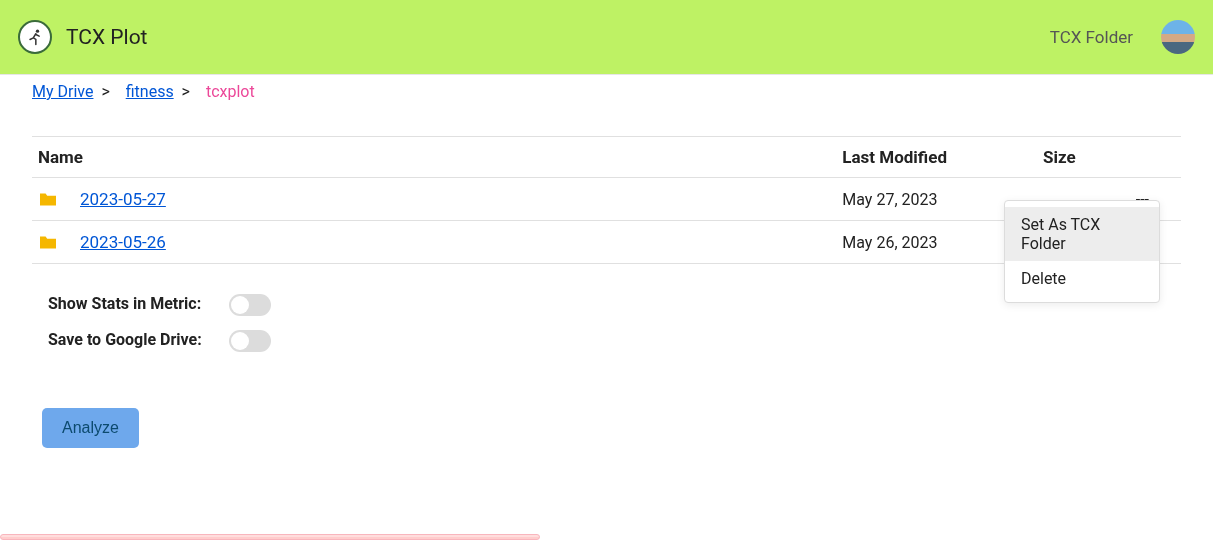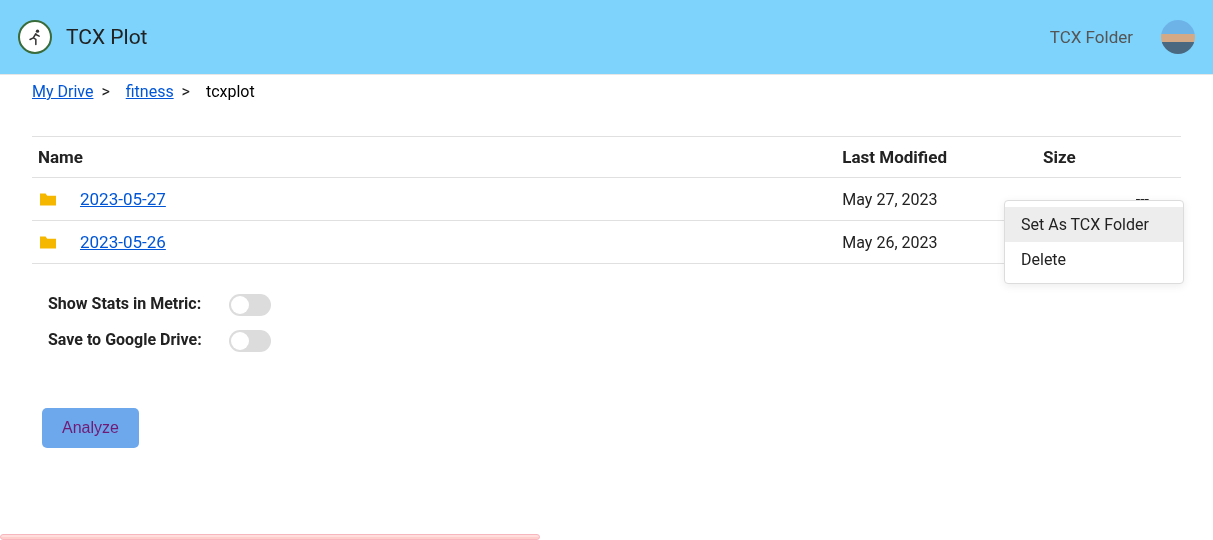--- a/index.html
+++ b/index.html
@@ -12,21 +12,21 @@
       height: 540px;
       overflow: hidden;
       position: relative;
     }
     .header {
       height: 75px;
       border-bottom: 1px solid #e6e6e6;
       display: flex;
       align-items: center;
       padding: 16px 18px;
-      background: #7dd3fc;
+      background: #bef264;
     }
     .logo-circle {
       width: 34px;
       height: 34px;
       border: 2px solid #3a6b3a;
       border-radius: 50%;
       display: flex;
       align-items: center;
       justify-content: center;
       margin-right: 14px;
@@ -60,21 +60,21 @@
     .breadcrumb a {
       color: #0056d6;
       text-decoration: underline;
       cursor: pointer;
     }
     .breadcrumb .sep {
       color: #222;
       margin: 0 4px;
     }
     .breadcrumb .current {
-      color: #000000;
+      color: #ec4899;
     }
     .table-wrap {
       padding: 0 32px;
       margin-top: 28px;
     }
     table {
       width: 100%;
       border-collapse: collapse;
     }
     thead th {
@@ -127,21 +127,21 @@
       width: 20px;
       display: flex;
       align-items: center;
       justify-content: center;
     }
     .more-btn svg { width: 4px; height: 16px; }
     .dropdown {
       position: absolute;
       top: 200px;
       left: 1004px;
-      width: 180px;
+      width: 156px;
       background: #fff;
       border: 1px solid #dcdcdc;
       border-radius: 4px;
       box-shadow: 0 2px 8px rgba(0,0,0,0.08);
       padding: 6px 0;
       z-index: 10;
     }
     .dropdown-item {
       padding: 8px 16px;
       font-size: 16px;
@@ -178,21 +178,21 @@
       height: 18px;
       background: #fff;
       border-radius: 50%;
       position: absolute;
       top: 2px;
       left: 2px;
     }
     .analyze-btn {
       margin: 42px 0 0 42px;
       background: #6ea8ec;
-      color: #701a75;
+      color: #0c4a6e;
       border: none;
       padding: 11px 20px;
       font-size: 16px;
       border-radius: 5px;
       cursor: pointer;
     }
     .bottom-bar {
       position: absolute;
       bottom: 0;
       left: 0;

